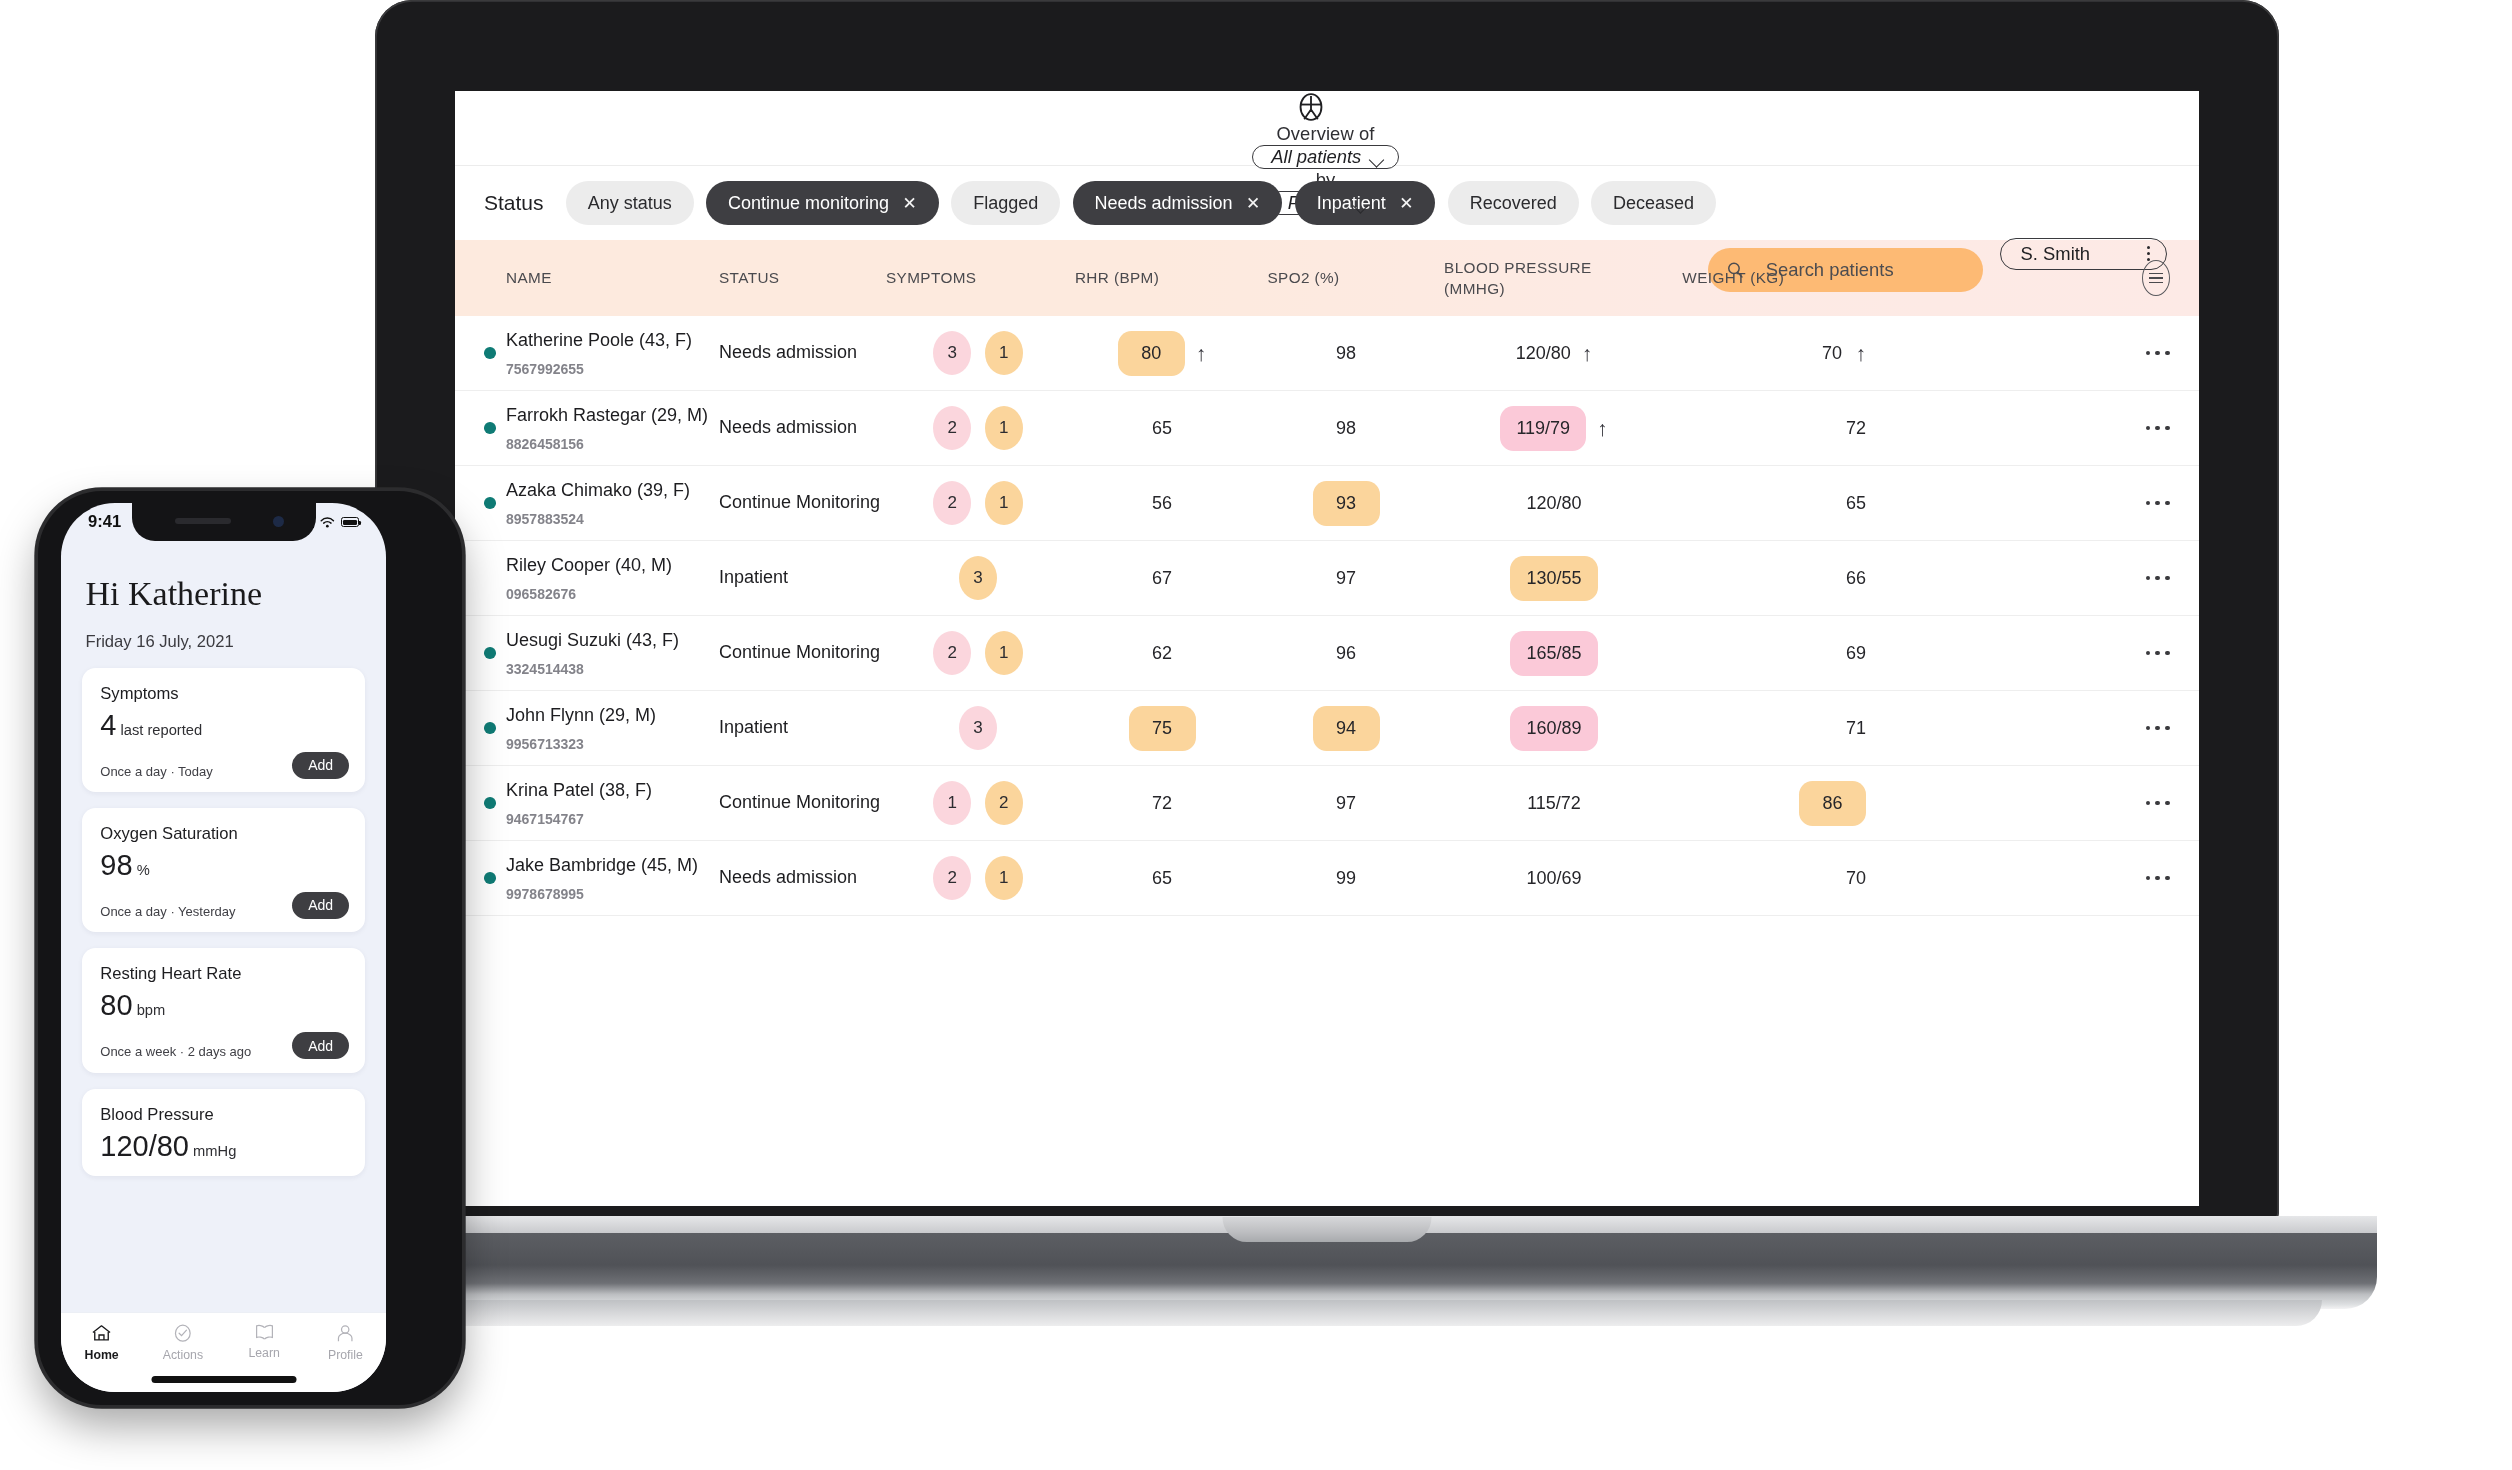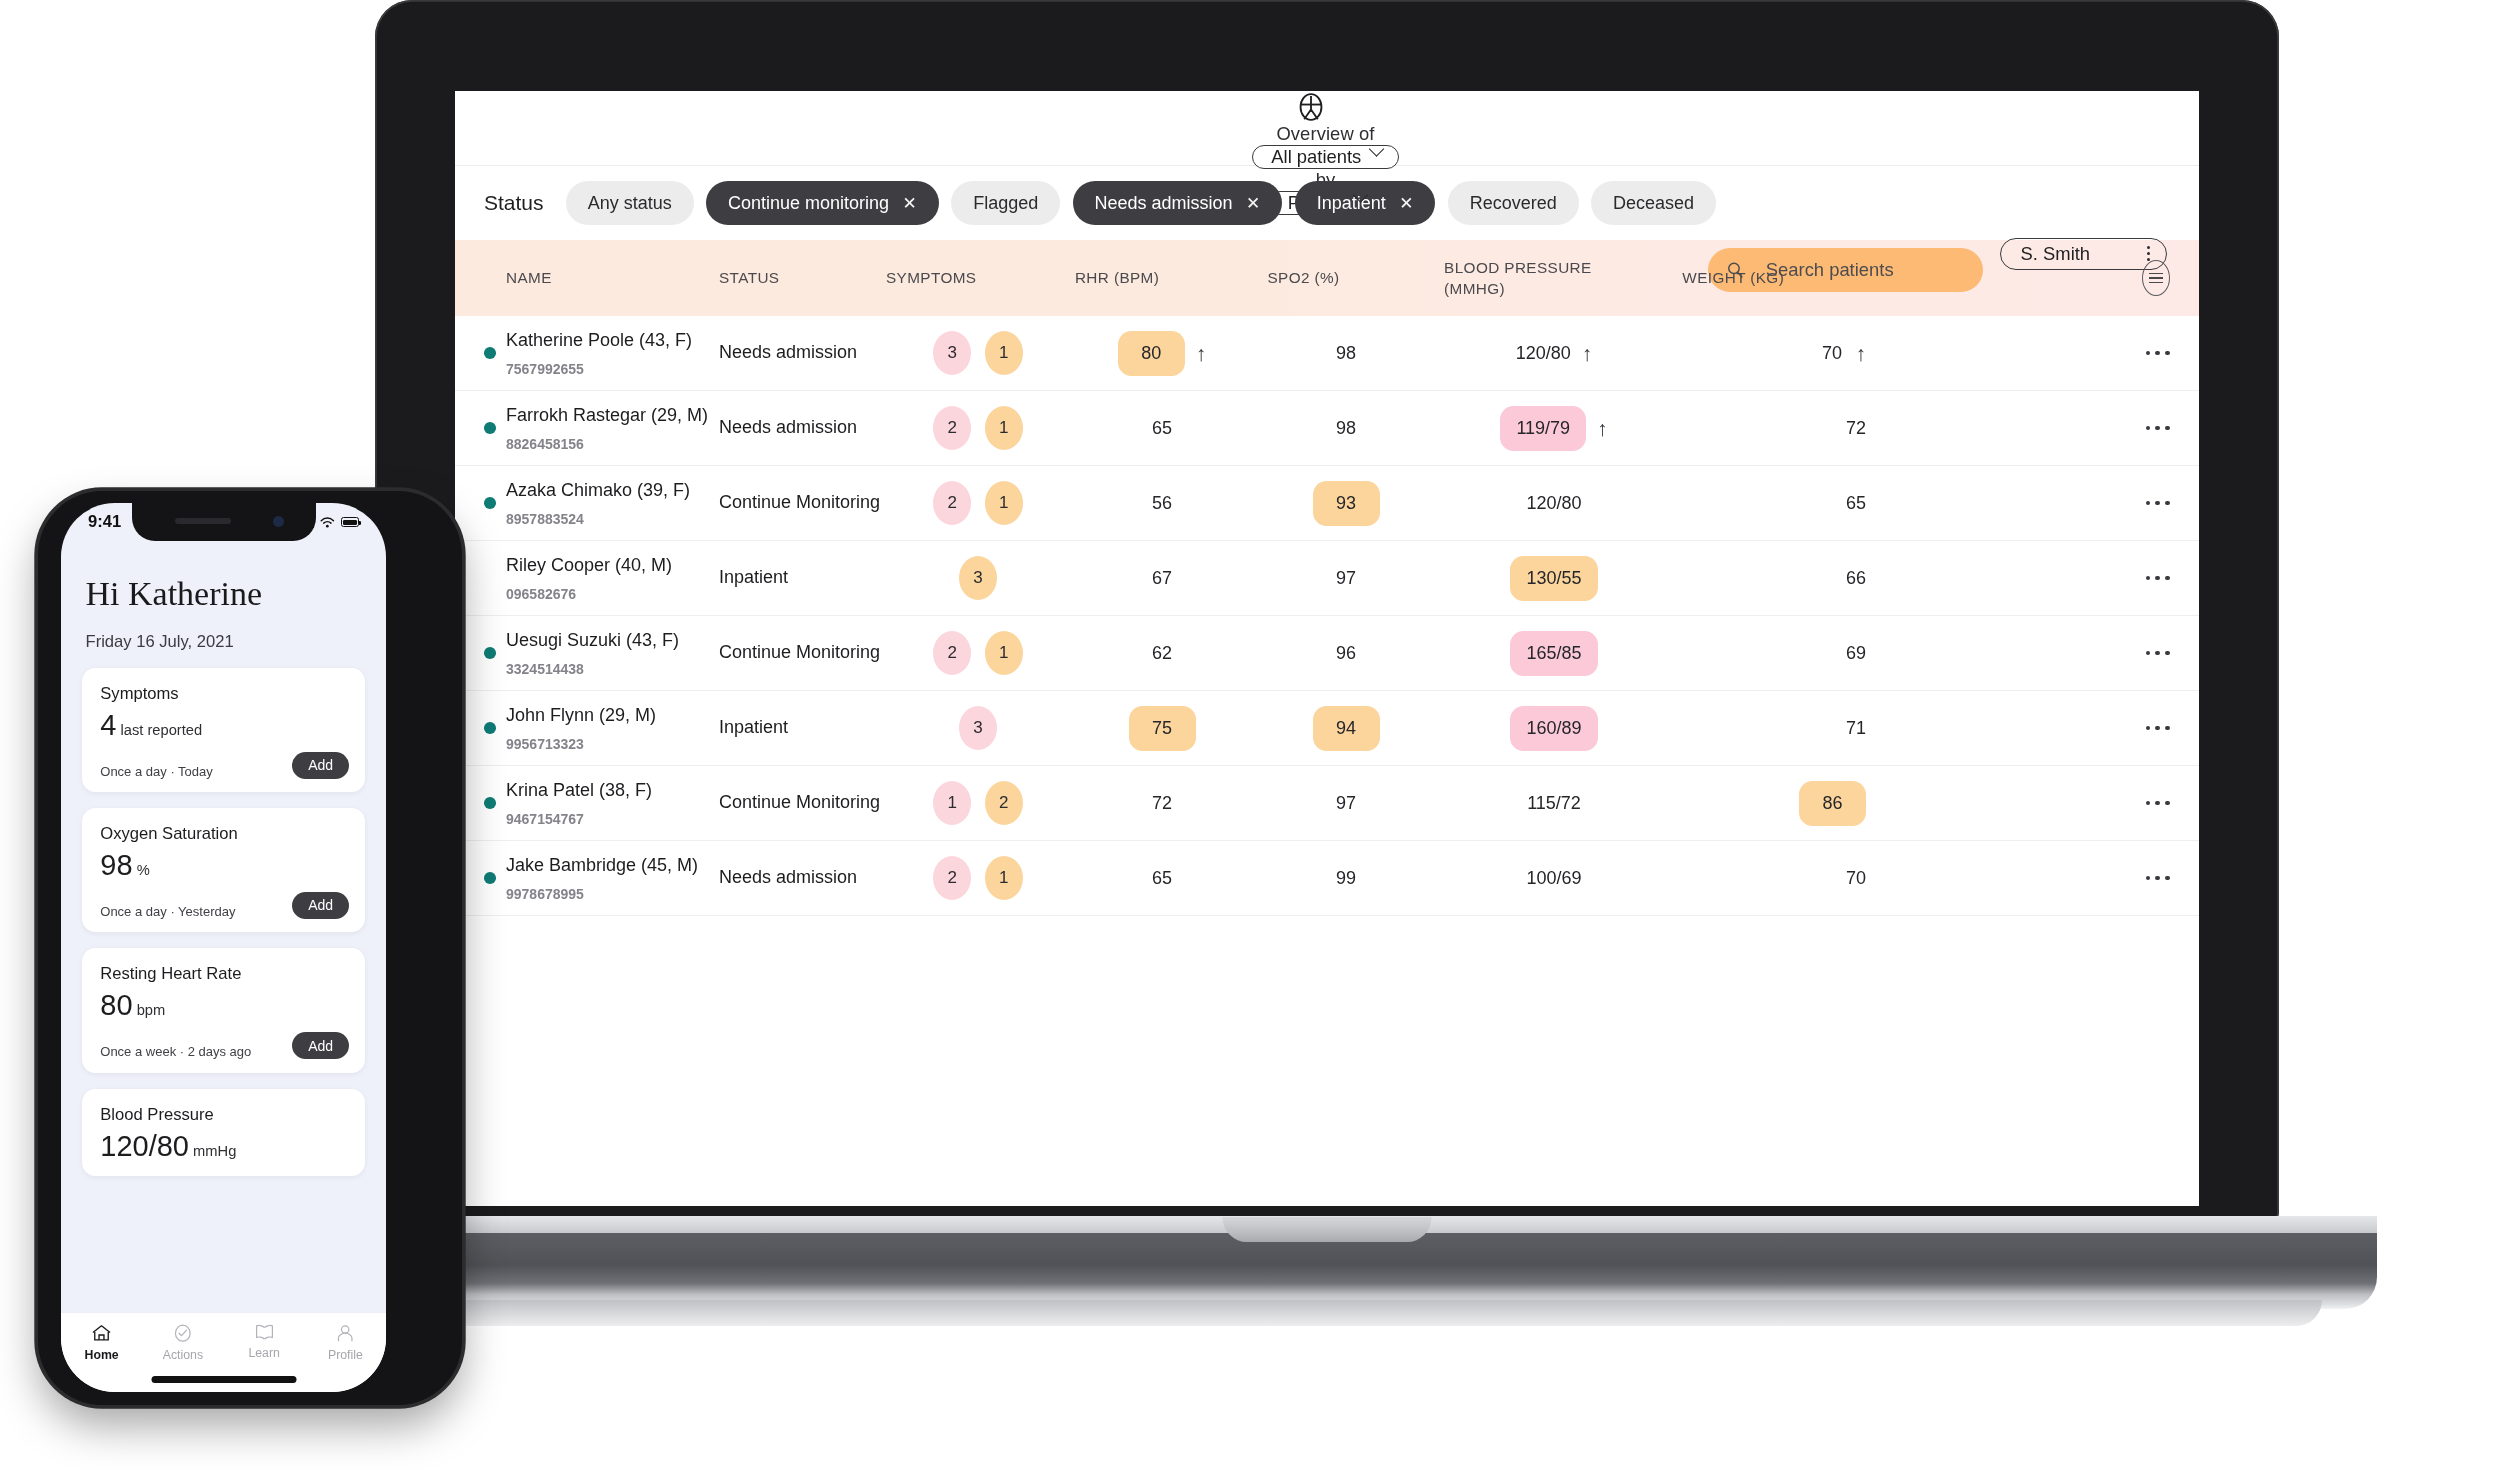--- a/index.html
+++ b/index.html
@@ -70,25 +70,26 @@
     padding: 0 32px 0 29px;
     background: #fff;
     border-bottom: 0.6px solid #ececec;
     flex-direction: column;
   }
   .brand-icon { width: 32px; height: 32px; flex: 0 0 auto; margin-right: 29px; }
   .hdr-label {
     font-size: 18.4px; color: #2f2f33; letter-spacing: 0.1px;
   }
   .pill-select {
-    display: inline-flex; align-items: flex-start; gap: 9.8px;
+    display: inline-flex; align-items: flex-end; gap: 9.8px;
     height: 54px; padding: 0 16px 0 18.4px;
     border: 1.2px solid #3a3a3e; border-radius: 24.5px;
     font-size: 18.4px; color: #1f1f22; background: #fff;
     margin: 0 13.5px;
+    font-style: italic;
   }
   .chev { display:inline-block; width: 11px; height: 11px;
     border-right: 1.5px solid #2a2a2d; border-bottom: 1.5px solid #2a2a2d;
     transform: rotate(45deg) translate(-1.8px,-1.8px); }
   .hdr-right { margin-left: auto; display: flex; align-items: center; gap: 17px; }
   .search-box {
     display: flex; align-items: center; gap: 21px;
     width: 275px; height: 44px;
     background: #fdba74; border-radius: 24.5px;
     padding: 0 18.4px;

